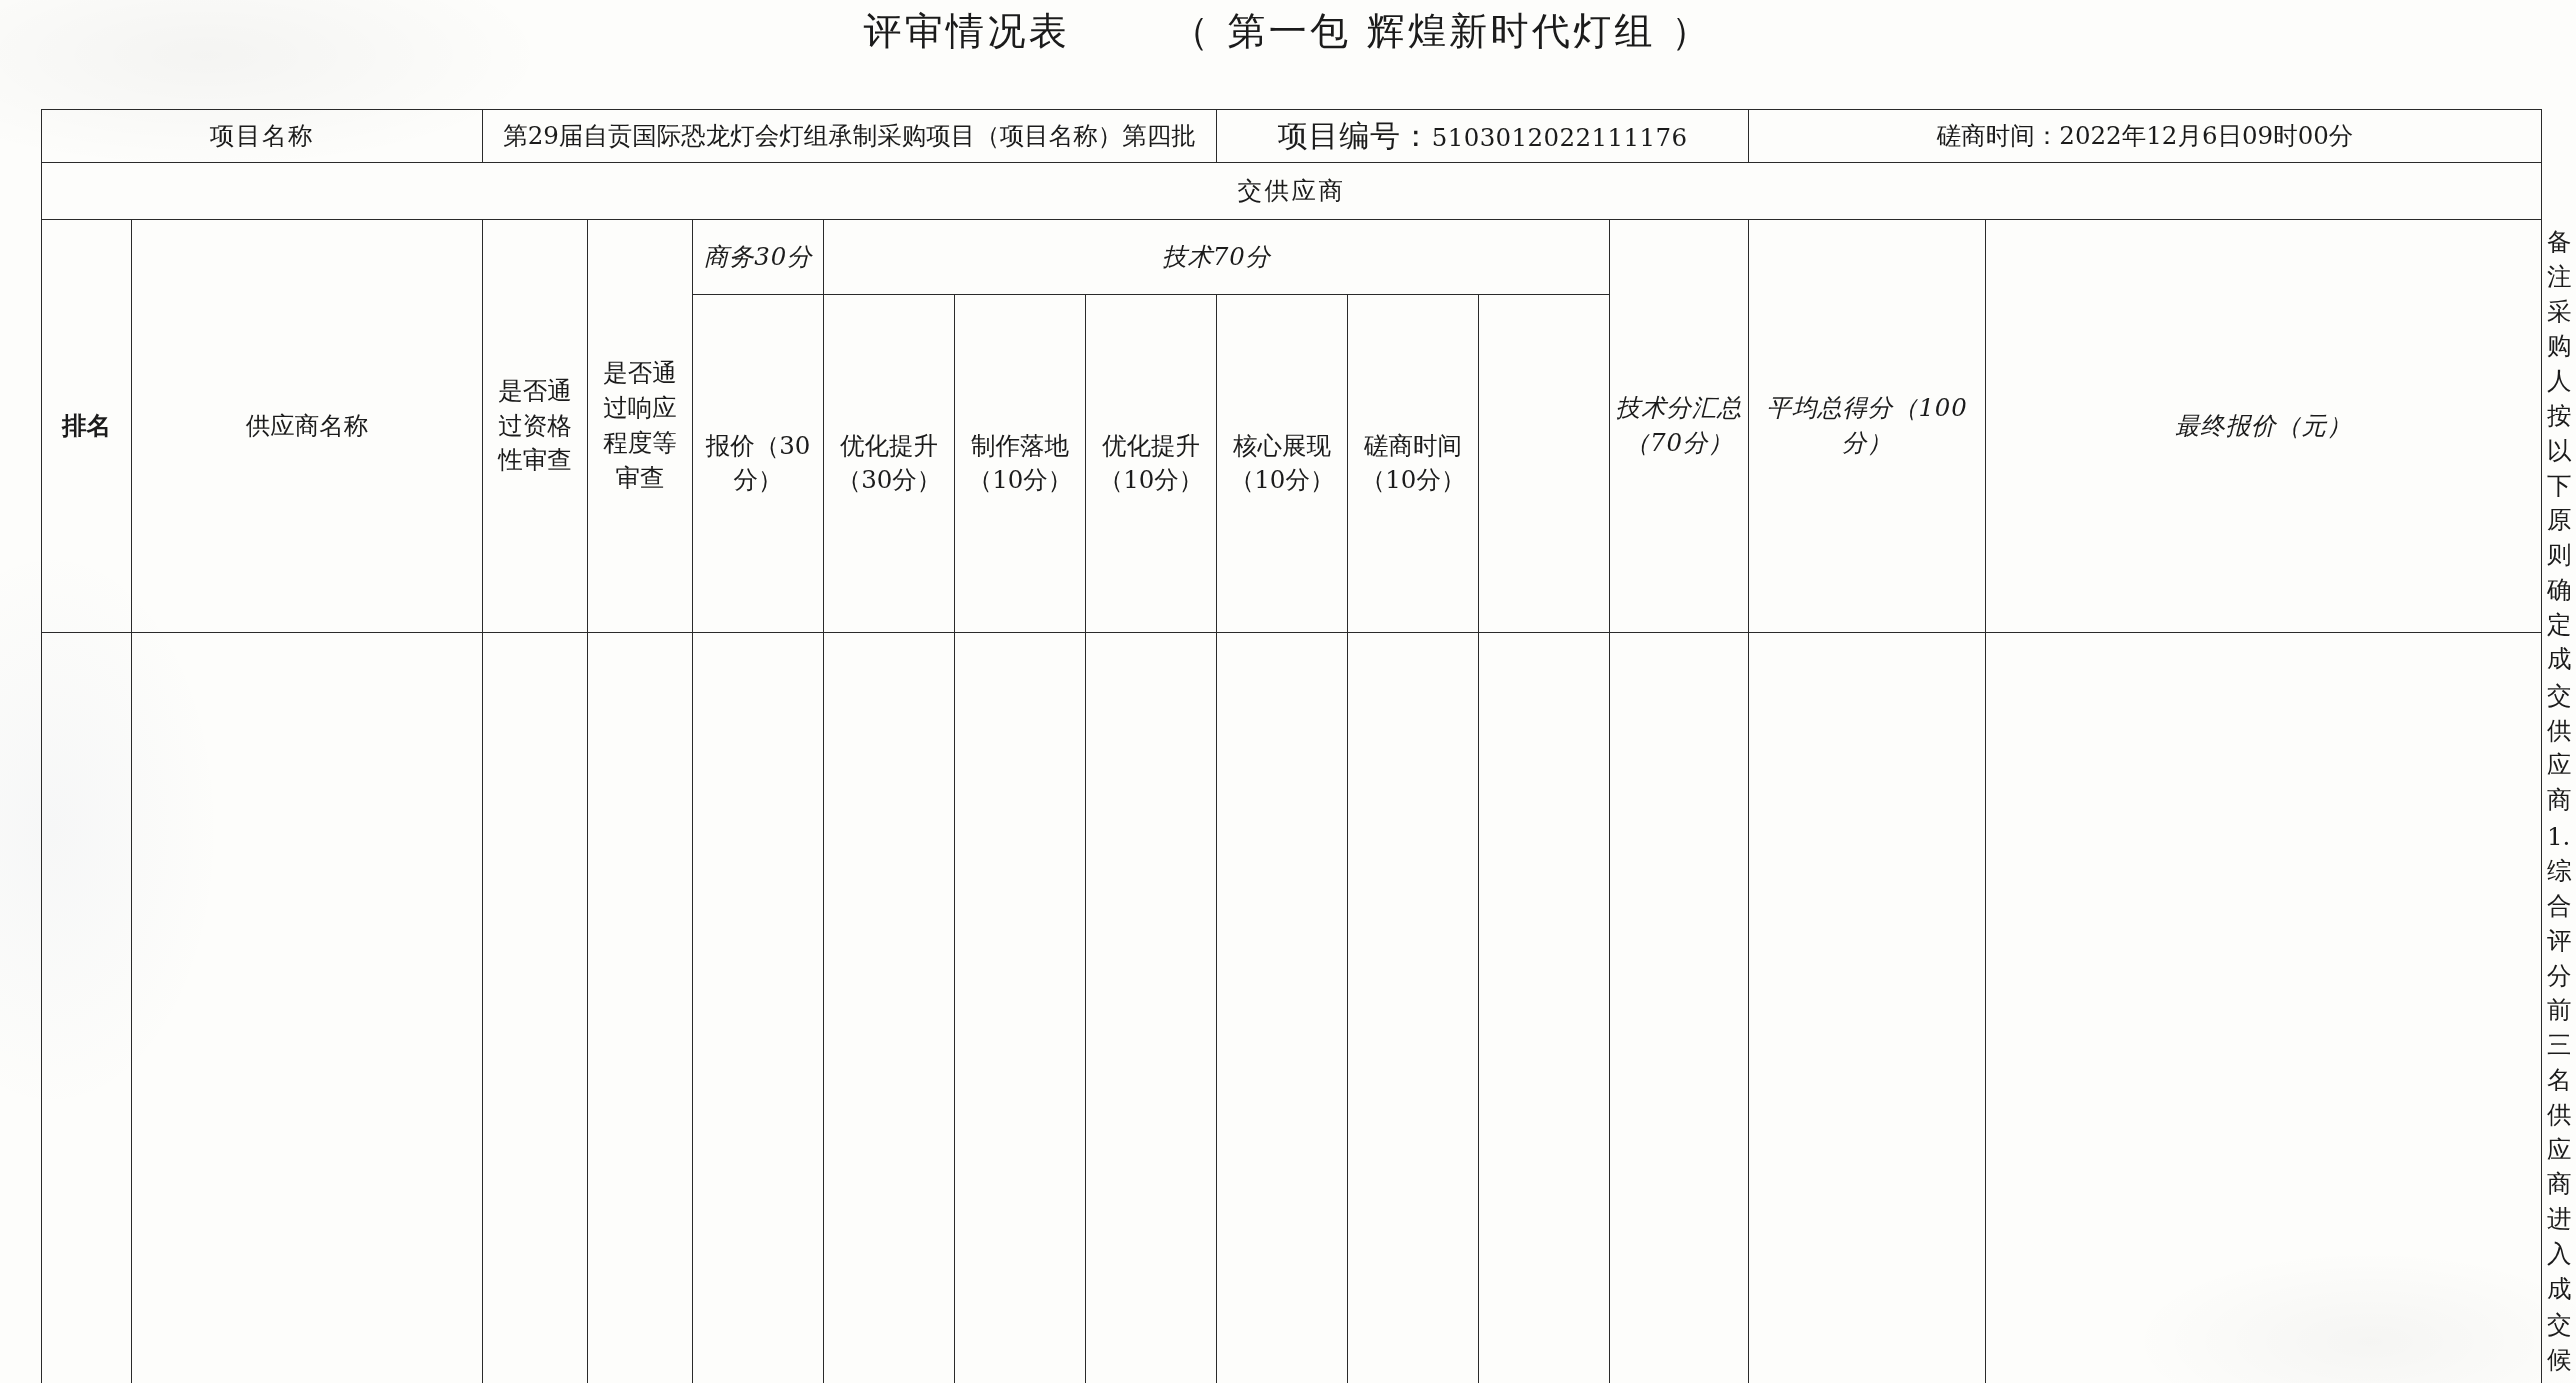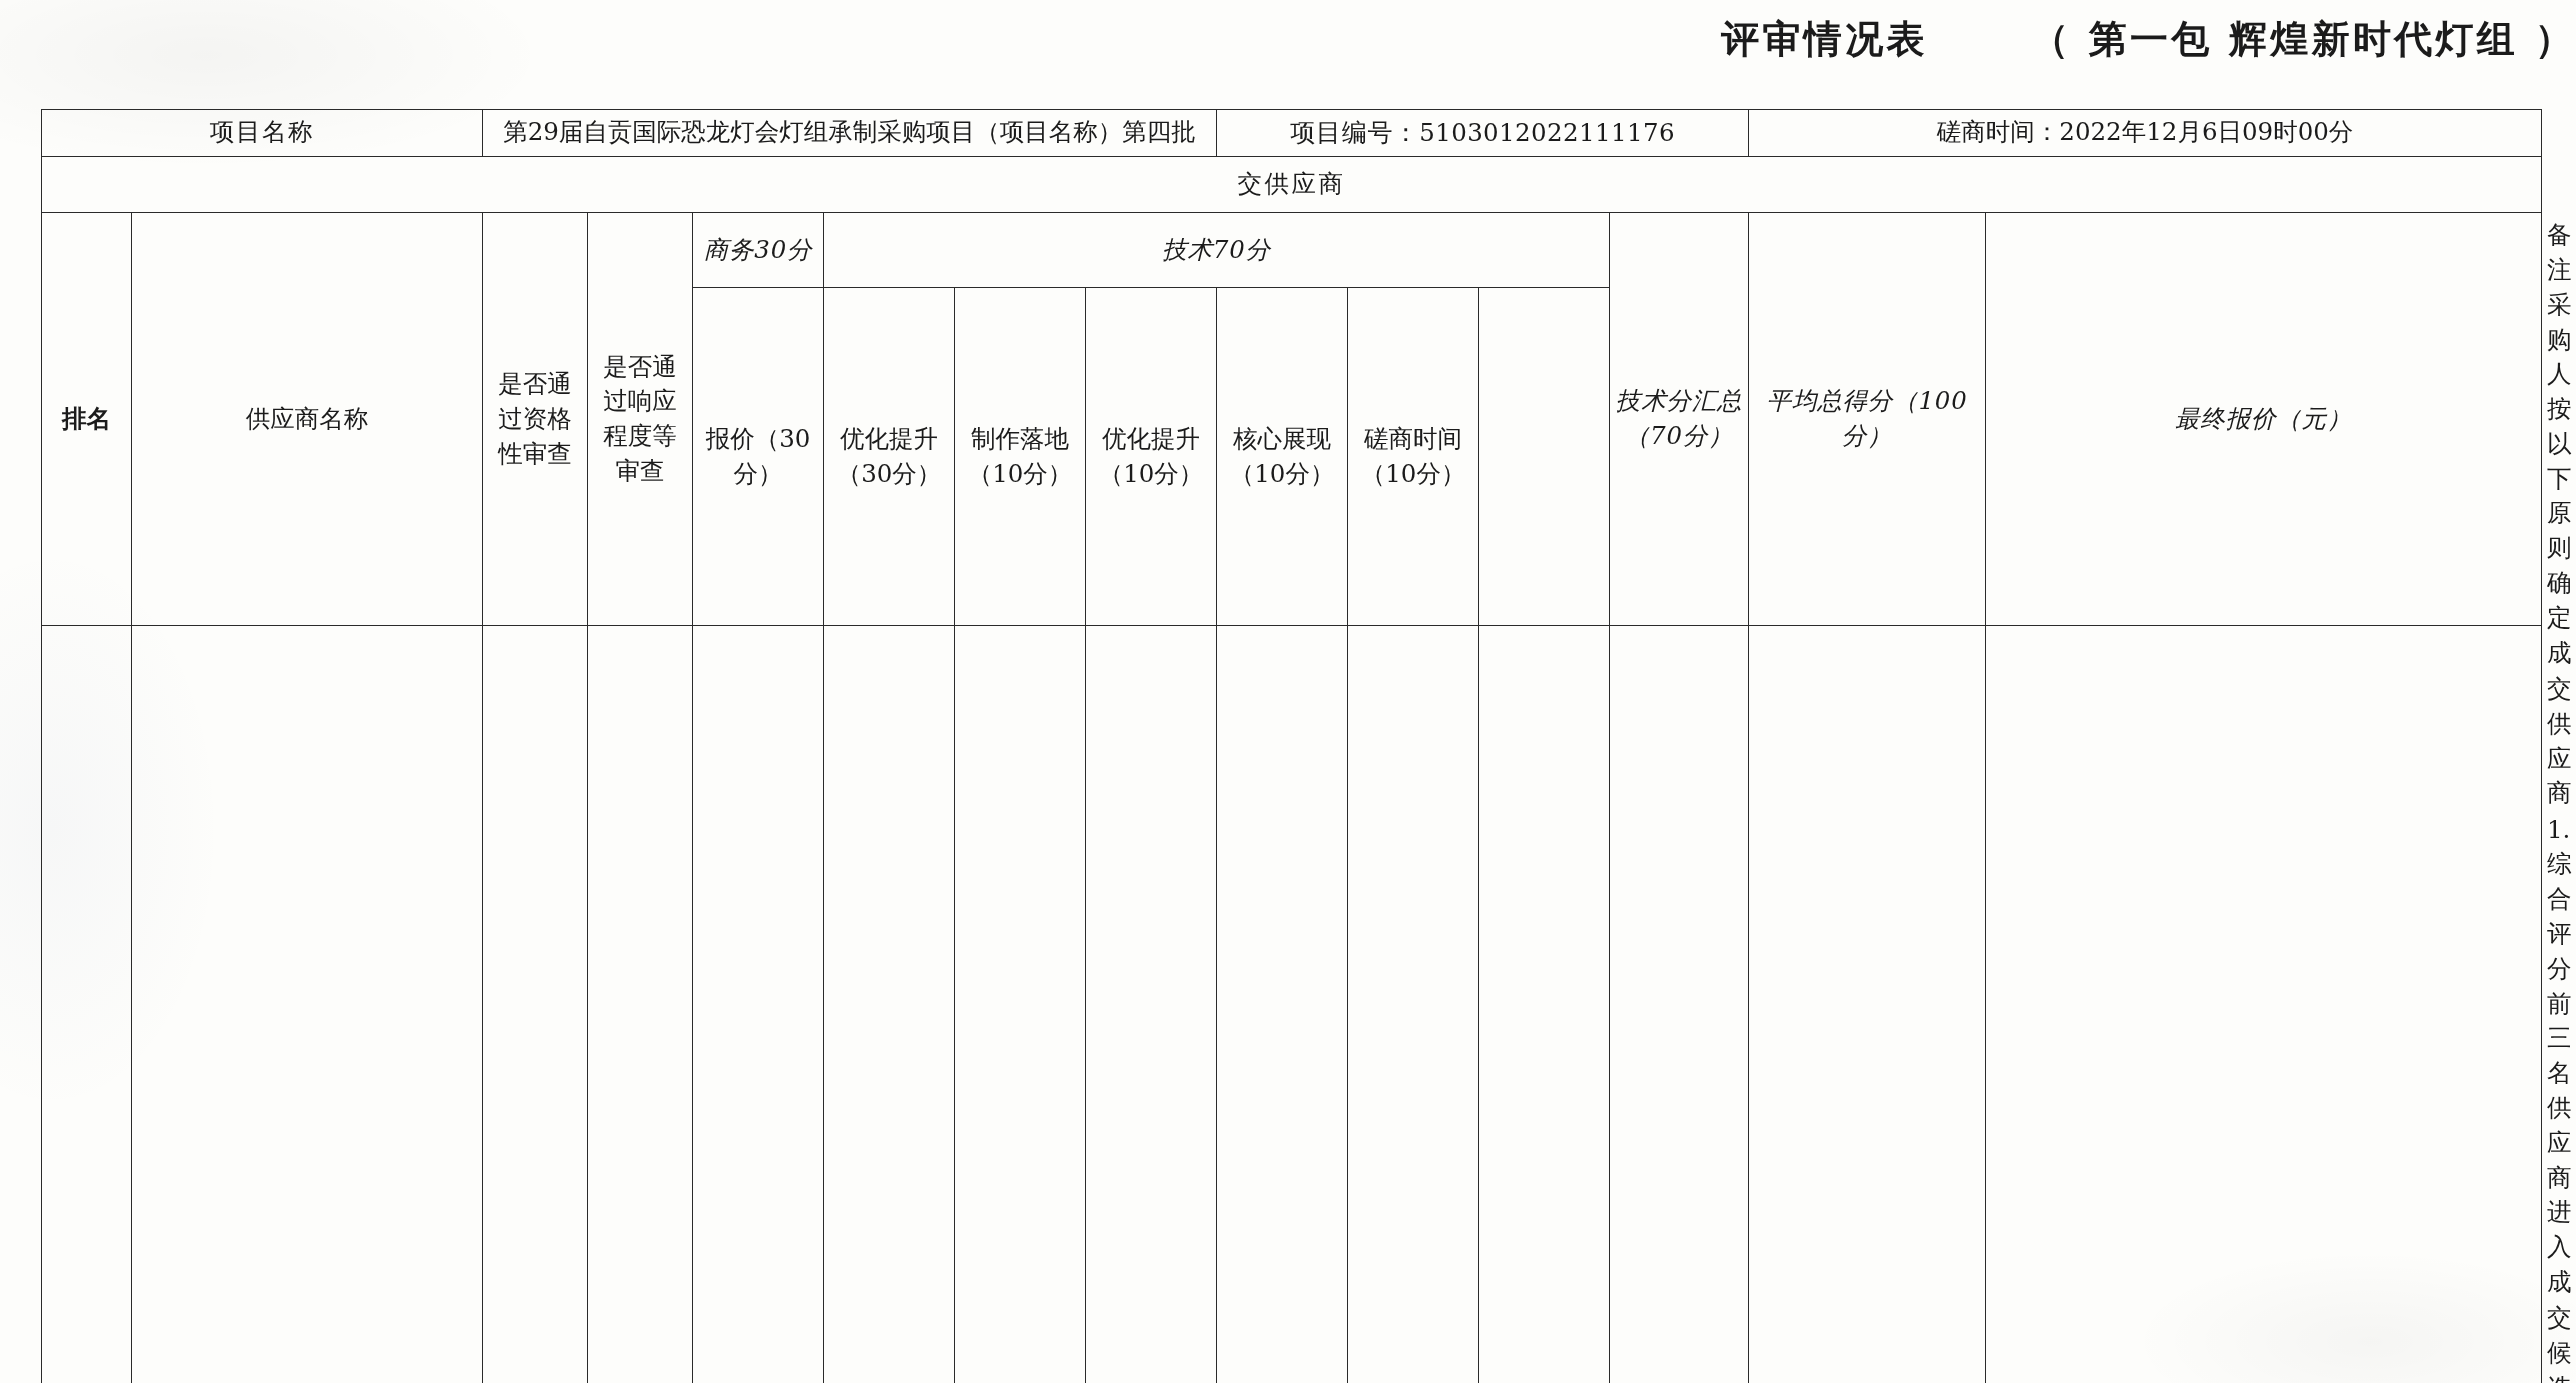--- a/index.html
+++ b/index.html
@@ -28,26 +28,26 @@
     left: 0; top: 0; right: 0; bottom: 0;
     background:
       radial-gradient(ellipse 490px 163px at 8% 4%, rgba(0,0,0,0.035), rgba(0,0,0,0) 70%),
       radial-gradient(ellipse 343px 131px at 92% 97%, rgba(0,0,0,0.03), rgba(0,0,0,0) 70%),
       radial-gradient(ellipse 245px 408px at 2% 60%, rgba(60,80,140,0.035), rgba(0,0,0,0) 70%);
     pointer-events: none;
   }
   .doc-title {
     position: absolute;
     left: 0;
-    top: 14px;
+    top: 6px;
     width: 2576px;
-    text-align: right;
+    text-align: center;
     font-size: 38px;
     letter-spacing: 3.3px;
-    font-weight: 700;
+    font-weight: 400;
   }
   .doc-title .gap { display: inline-block; width: 70px; }
 
   table.main {
     position: absolute;
     left: 41px;
     top: 109px;
     width: 2497px;
     border-collapse: collapse;
     table-layout: fixed;
@@ -61,21 +61,21 @@
     padding: 4.9px 4.9px;
   }
   .pname-label { font-size: 25px; letter-spacing: 1.6px; margin-top: 44px; }
   .pname-value {
     font-size: 24.5px;
     text-align: left;
     padding-left: 14.7px;
     padding-right: 9.8px;
     line-height: 1.45;
   }
-  .pno-label { font-size: 25px; letter-spacing: 0.8px; }
+  .pno-label { font-size: 30px; letter-spacing: 0.8px; }
   .pno-cell { font-size: 24.5px; }
   .pno-cell .num { letter-spacing: 0.4px; }
   .time-cell {
     font-size: 24.5px;
     text-align: left;
     padding-left: 13px;
     padding-right: 11.4px;
     line-height: 1.45;
   }
   .process-row td {

